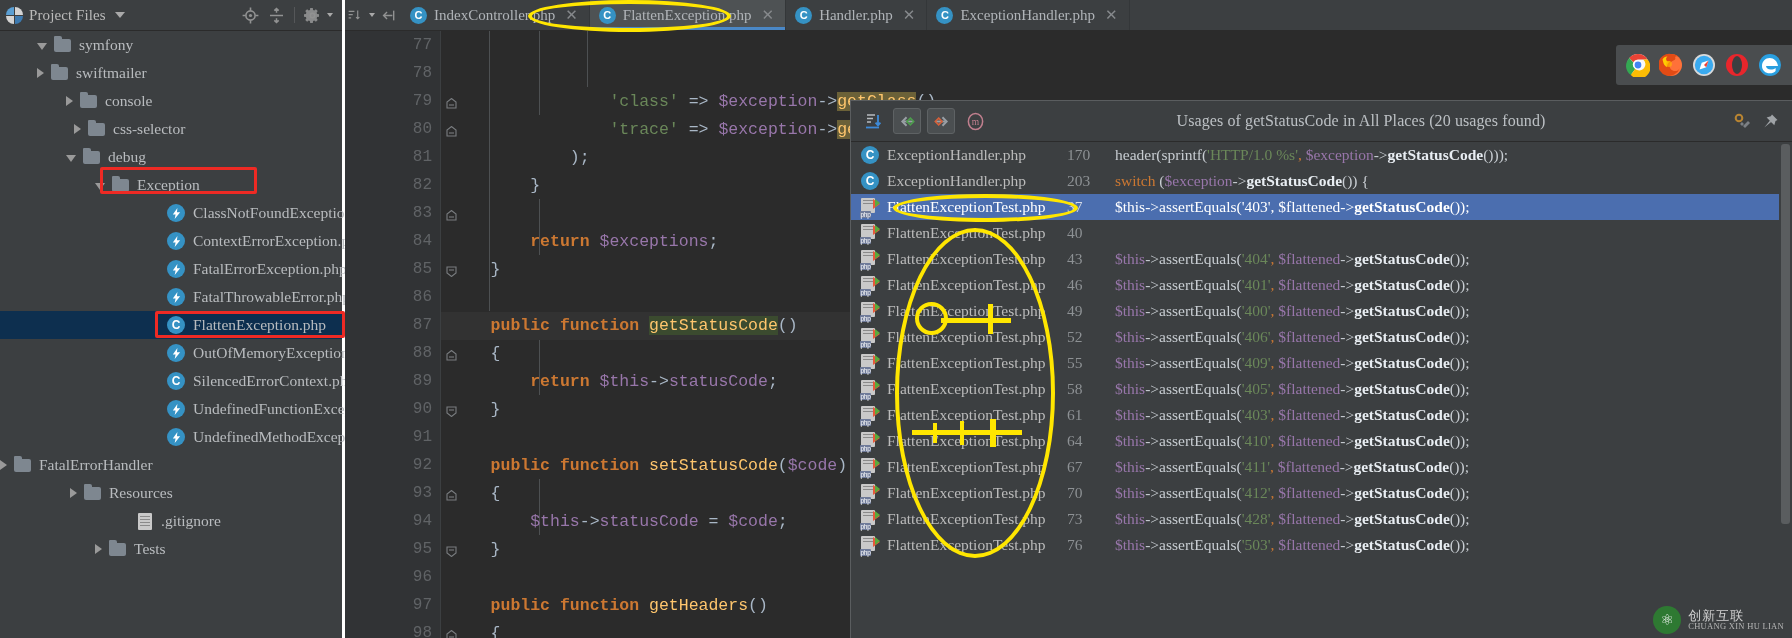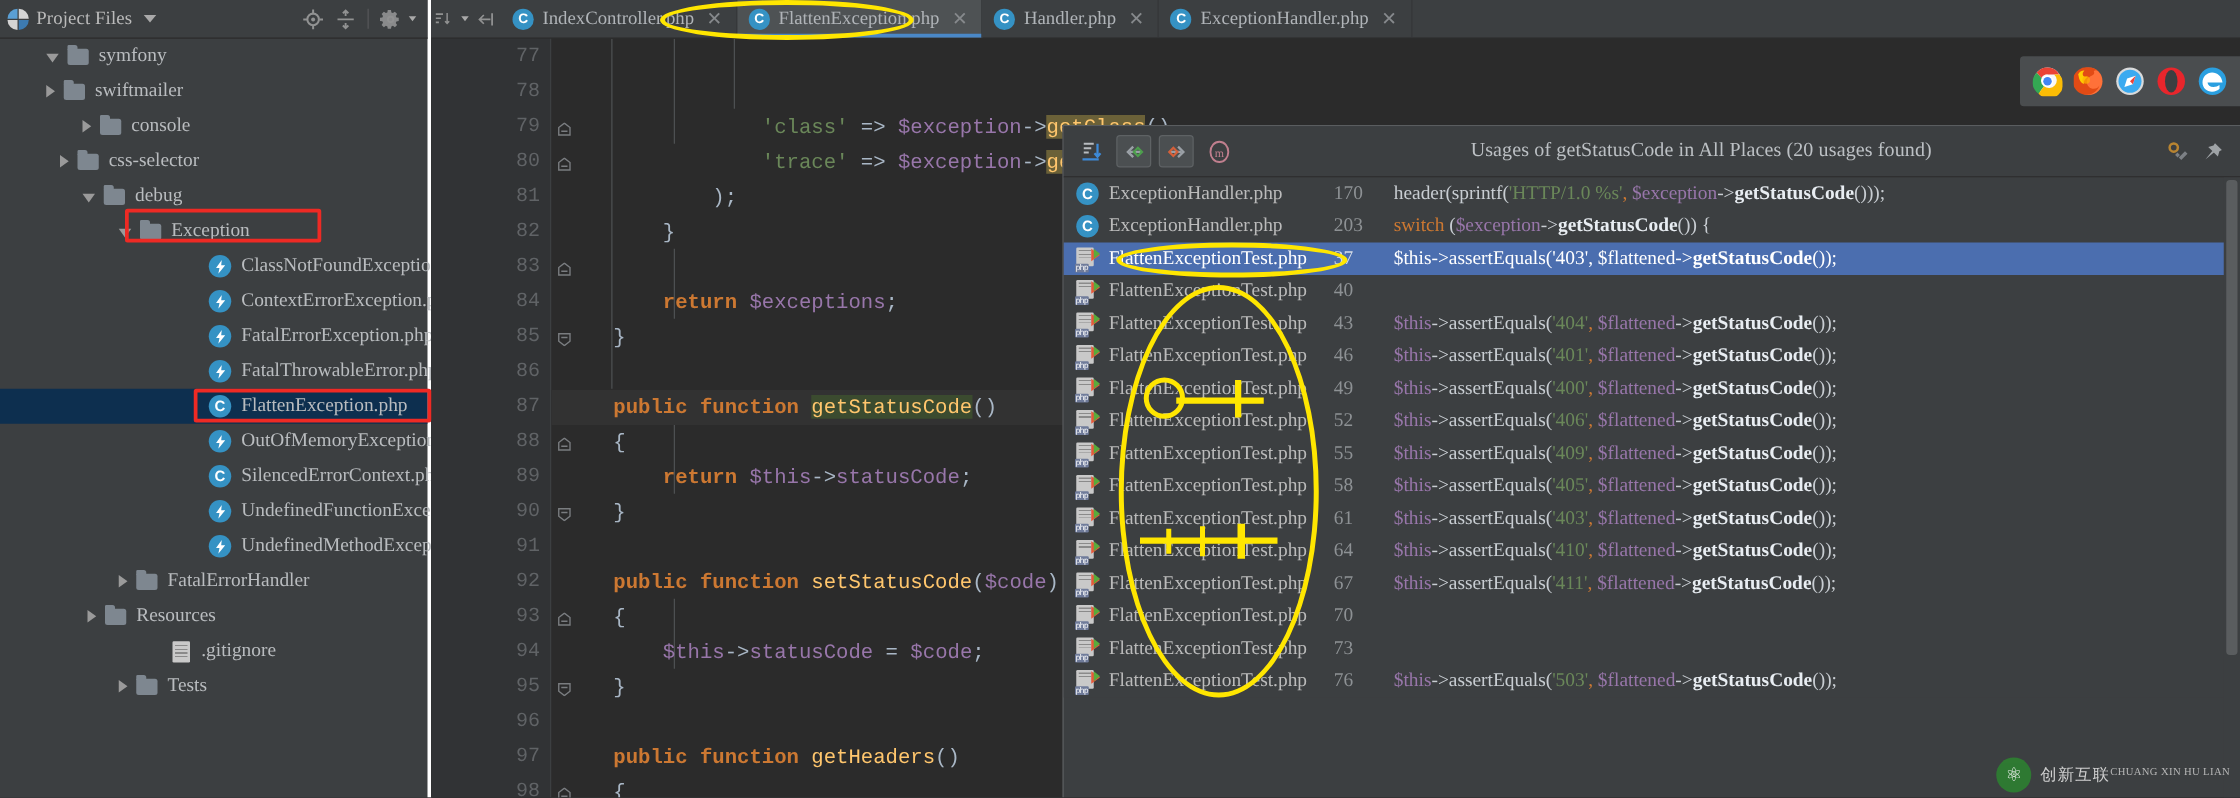--- a/index.html
+++ b/index.html
@@ -228,21 +228,21 @@
   
   #watermark {
     position: absolute; right: 8px; bottom: 4px; display: flex; align-items: center;
     gap: 7px; opacity: .95;
   }
   #wm-logo {
     width: 28px; height: 28px; border-radius: 50%; background: #2e7d32;
     display: flex; align-items: center; justify-content: center;
     color: #fff; font-size: 15px; font-family: "Liberation Sans", sans-serif;
   }
-  #wm-text { display: flex; flex-direction: row; color: #d8d8d8; line-height: 1.05; }
+  #wm-text { display: flex; flex-direction: column; color: #d8d8d8; line-height: 1.05; }
   #wm-cn { font-size: 13px; letter-spacing: 1px; }
   #wm-en { font-size: 8.5px; letter-spacing: .3px; color: #bdbdbd; }
 </style>
 </head>
 <body>
 
 <div id="app">
 
   <div id="project-panel">
     <div id="project-header">
@@ -288,21 +288,21 @@
         <div class="tnode" style="padding-left: 37px;">
           <span class="tw closed"></span>
           <span class="folder-ic"></span>
           <span>swiftmailer</span>
         </div>
         <div class="tnode" style="padding-left: 66px;">
           <span class="tw closed"></span>
           <span class="folder-ic"></span>
           <span>console</span>
         </div>
-        <div class="tnode" style="padding-left: 48px;">
+        <div class="tnode" style="padding-left: 74px;">
           <span class="tw closed"></span>
           <span class="folder-ic"></span>
           <span>css-selector</span>
         </div>
         <div class="tnode" style="padding-left: 66px;">
           <span class="tw open"></span>
           <span class="folder-ic"></span>
           <span>debug</span>
         </div>
         <div class="tnode" style="padding-left: 95px;">
@@ -376,21 +376,21 @@
         </div>
         <div class="tnode" style="padding-left: 153px;">
           <span class="tw none"></span>
           <span class="exc-ic">
             <svg viewBox="0 0 12 12">
               <path d="M7 0L2 7h3l-1 5 6-7.5H6.5z" fill="#ffffff"></path>
             </svg>
           </span>
           <span>UndefinedMethodException.php</span>
         </div>
-        <div class="tnode" style="padding-left: 95px;">
+        <div class="tnode" style="">
           <span class="tw closed"></span>
           <span class="folder-ic"></span>
           <span>FatalErrorHandler</span>
         </div>
         <div class="tnode" style="padding-left: 70px;">
           <span class="tw closed"></span>
           <span class="folder-ic"></span>
           <span>Resources</span>
         </div>
         <div class="tnode" style="padding-left: 124px;">
@@ -764,32 +764,34 @@
           <span class="uic">
             <span class="php-ic">
               <span class="sheet"></span>
               <span class="tri-r"></span>
               <span class="tri-g"></span>
               <span class="lbl">php</span>
             </span>
           </span>
           <span class="ufile">FlattenExceptionTest.php</span>
           <span class="uline">70</span>
+          <span class="usnip"><span class="sn-var">$this</span><span class="sn-pl">-&gt;assertEquals(</span><span class="sn-str">'412'</span><span class="sn-sc">, </span><span class="sn-var">$flattened</span><span class="sn-pl">-&gt;</span><span class="sn-m">getStatusCode</span><span class="sn-pl">());</span></span>
         </div>
         <div class="urow">
           <span class="uic">
             <span class="php-ic">
               <span class="sheet"></span>
               <span class="tri-r"></span>
               <span class="tri-g"></span>
               <span class="lbl">php</span>
             </span>
           </span>
           <span class="ufile">FlattenExceptionTest.php</span>
           <span class="uline">73</span>
+          <span class="usnip"><span class="sn-var">$this</span><span class="sn-pl">-&gt;assertEquals(</span><span class="sn-str">'428'</span><span class="sn-sc">, </span><span class="sn-var">$flattened</span><span class="sn-pl">-&gt;</span><span class="sn-m">getStatusCode</span><span class="sn-pl">());</span></span>
         </div>
         <div class="urow">
           <span class="uic">
             <span class="php-ic">
               <span class="sheet"></span>
               <span class="tri-r"></span>
               <span class="tri-g"></span>
               <span class="lbl">php</span>
             </span>
           </span>

